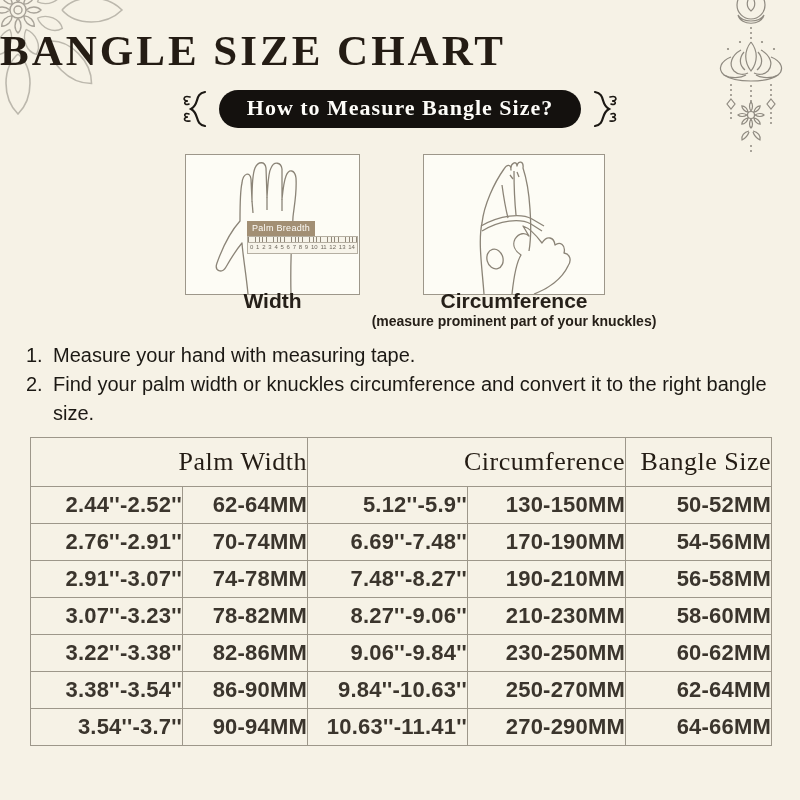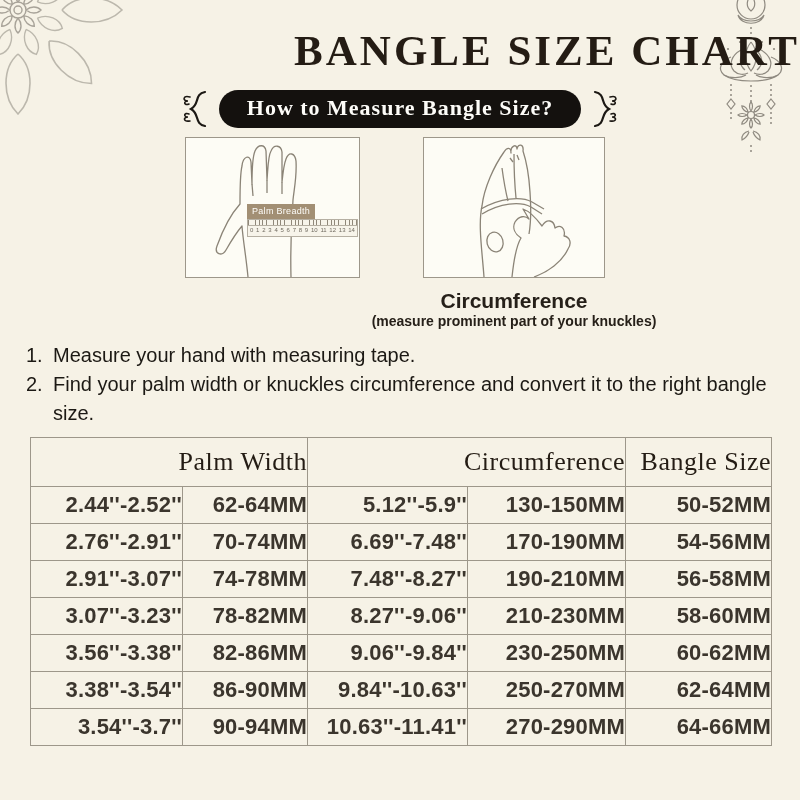--- a/index.html
+++ b/index.html
@@ -8,31 +8,31 @@
     --label-text:#fdfcf8; --orn:#aaa79c; --line:#8b8477; --box:#fdfcf5;
   }
   *{margin:0;padding:0;box-sizing:border-box;}
   html,body{width:800px;height:800px;}
   body{font-family:"Liberation Sans",sans-serif;background:var(--bg);}
   #canvas{position:relative;width:800px;height:800px;background:var(--bg);overflow:hidden;}
 
   .mandala{position:absolute;left:-6px;top:-8px;}
   .hanging{position:absolute;left:698px;top:0;}
 
-  .page-title{position:absolute;top:26px;left:0;width:800px;text-align:right;
+  .page-title{position:absolute;top:26px;left:0;width:800px;text-align:left;
     font-family:"Liberation Serif",serif;font-weight:700;font-size:43px;
     letter-spacing:3px;color:var(--title);}
 
   .badge-row{position:absolute;top:88px;left:0;width:800px;display:flex;
     align-items:center;justify-content:center;gap:8px;}
   .badge{background:var(--badge-bg);color:var(--badge-text);border-radius:19px;
     padding:5px 28px 7px;font-family:"Liberation Serif",serif;font-weight:700;
     font-size:22px;letter-spacing:1px;}
 
-  .illus-box{position:absolute;top:137px;height:141px;background:var(--box);
+  .illus-box{position:absolute;top:154px;height:141px;background:var(--box);
     border:1px solid var(--border);}
   .box-left{left:185px;width:175px;}
   .box-right{left:423px;width:182px;}
 
   .pb-label{position:absolute;left:61px;top:66px;height:15px;line-height:15px;
     background:var(--label-bg);color:var(--label-text);font-size:9px;
     padding:0 5px;letter-spacing:.3px;}
   .ruler{position:absolute;left:61px;top:81px;width:111px;height:18px;
     background:#f7f4ea;border:1px solid #b5afa2;}
   .ruler-ticks{height:6px;border-bottom:1px solid #b5afa2;
@@ -229,20 +229,21 @@
         <path d="M57,71 C76,60 97,58 108,64 L120,71"></path>
         <path d="M58,76 C76,65 96,63 107,69 L118,76"></path>
         <path d="M88,139 C90,120 92,108 97,100 C91,96 88,90 91,84 C95,78 101,77 105,81
                  L99,71 C105,73 112,80 118,88 C123,80 130,82 131,90 C136,86 142,90 140,98
                  C146,99 148,105 144,111 C138,124 124,134 110,139"></path>
         <ellipse cx="71" cy="104" rx="8" ry="10" transform="rotate(-15 71 104)"></ellipse>
       </g>
     </svg>
   </div>
 
+  <div class="cap cap-width">Width</div>
   <div class="cap cap-circ">Circumference</div>
   <div class="cap cap-sub">(measure prominent part of your knuckles)</div>
 
   <div class="instructions">
     <div class="instr">
       <span class="instr-num">1.</span>
       <span class="instr-text">Measure your hand with measuring tape.</span>
     </div>
     <div class="instr">
       <span class="instr-num">2.</span>
@@ -288,21 +289,21 @@
           <td>56-58MM</td>
         </tr>
         <tr>
           <td>3.07''-3.23''</td>
           <td>78-82MM</td>
           <td>8.27''-9.06''</td>
           <td>210-230MM</td>
           <td>58-60MM</td>
         </tr>
         <tr>
-          <td>3.56''-3.38''</td>
+          <td>3.22''-3.38''</td>
           <td>82-86MM</td>
           <td>9.06''-9.84''</td>
           <td>230-250MM</td>
           <td>60-62MM</td>
         </tr>
         <tr>
           <td>3.38''-3.54''</td>
           <td>86-90MM</td>
           <td>9.84''-10.63''</td>
           <td>250-270MM</td>

